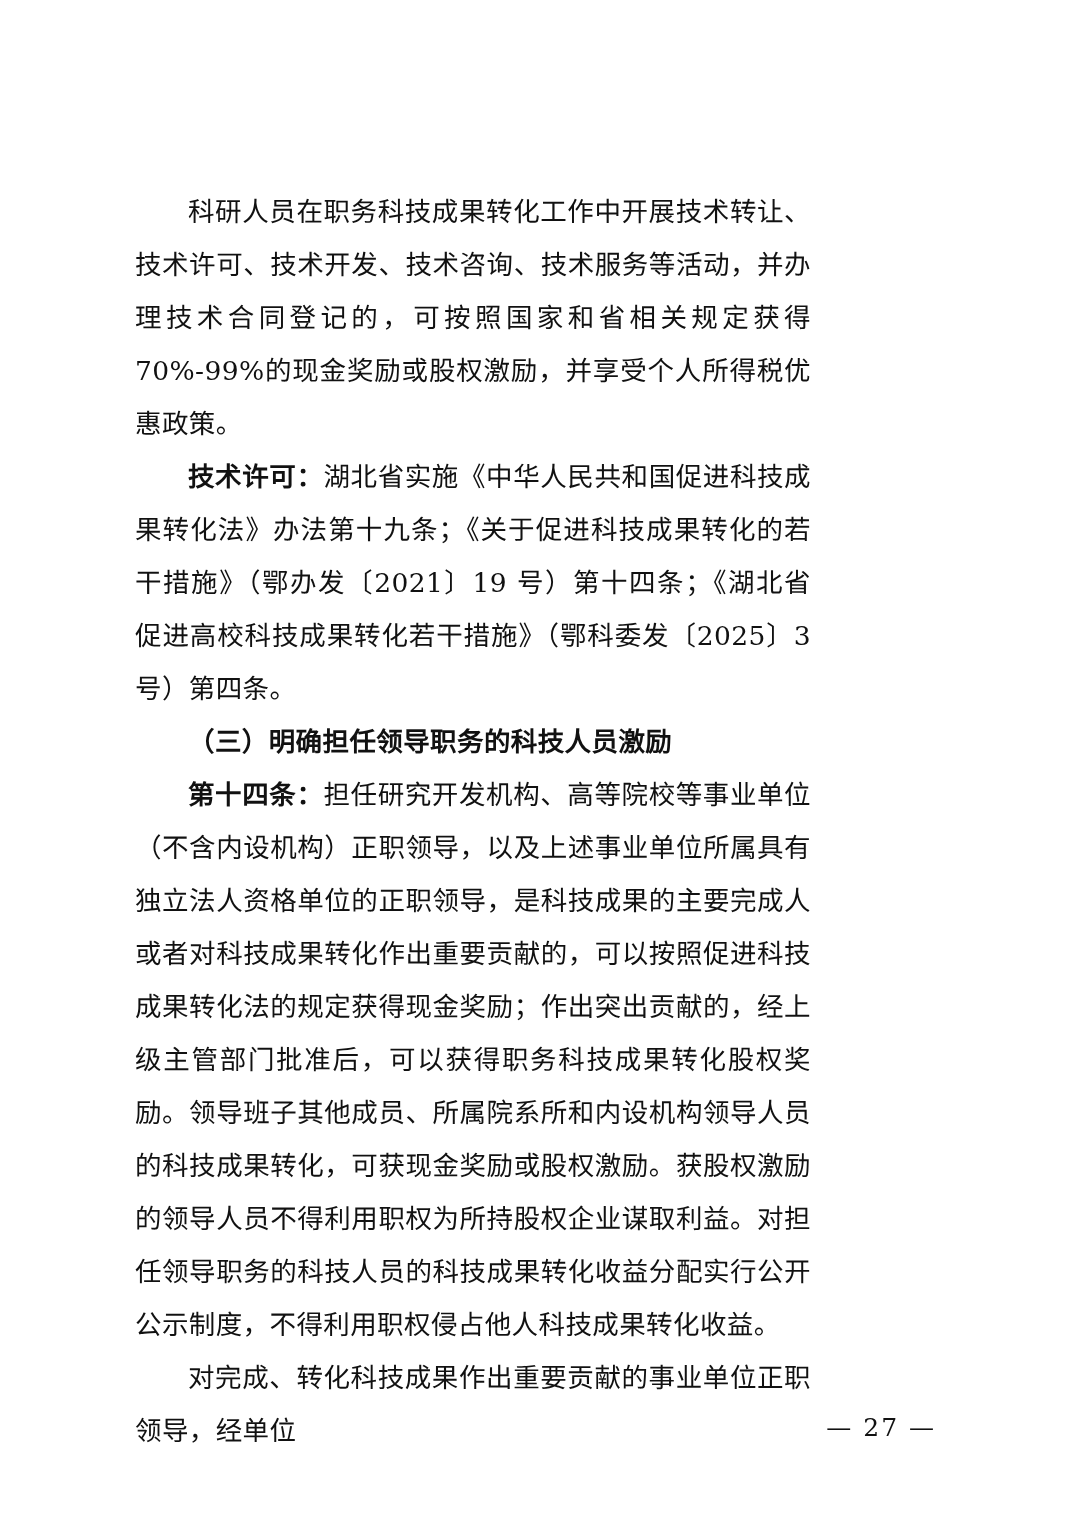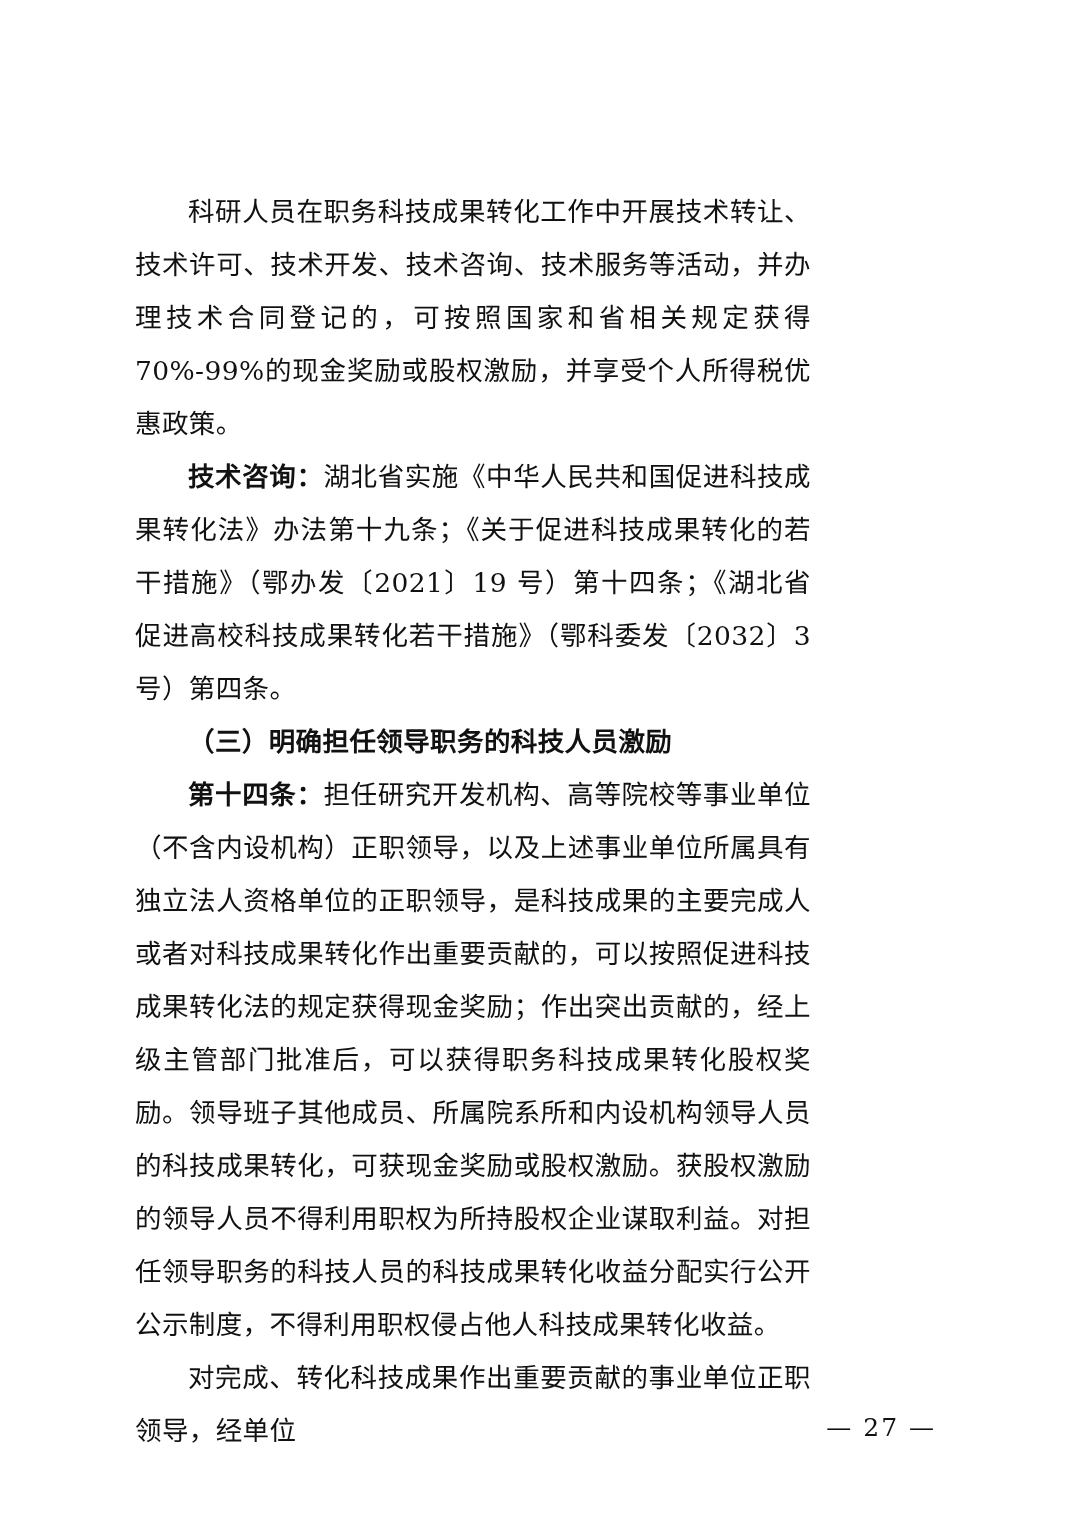--- a/index.html
+++ b/index.html
@@ -63,21 +63,21 @@
 </head>
 <body>
 
 <div class="page">
   <div class="body-text">
 
     <p>科研人员在职务科技成果转化工作中开展技术转让、技术许可、技术开发、技术咨询、技术服务等活动，并办理技术合同登记的，可按照国家和省相关规定获得 70%-99%的现金奖励或股权激励，并享受个人所得税优惠政策。</p>
 
 
 
-    <p class="lead-in"><span class="label">技术咨询：</span><span>湖北省实施《中华人民共和国促进科技成果转化法》办法第十九条；《关于促进科技成果转化的若干措施》（鄂办发〔2021〕19 号）第十四条；《湖北省促进高校科技成果转化若干措施》（鄂科委发〔2032〕3 号）第四条。</span></p>
+    <p class="lead-in"><span class="label">技术许可：</span><span>湖北省实施《中华人民共和国促进科技成果转化法》办法第十九条；《关于促进科技成果转化的若干措施》（鄂办发〔2021〕19 号）第十四条；《湖北省促进高校科技成果转化若干措施》（鄂科委发〔2025〕3 号）第四条。</span></p>
 
     <p class="heading-para">（三）明确担任领导职务的科技人员激励</p>
 
     <p class="lead-in"><span class="label">第十四条：</span><span>担任研究开发机构、高等院校等事业单位（不含内设机构）正职领导，以及上述事业单位所属具有独立法人资格单位的正职领导，是科技成果的主要完成人或者对科技成果转化作出重要贡献的，可以按照促进科技成果转化法的规定获得现金奖励；作出突出贡献的，经上级主管部门批准后，可以获得职务科技成果转化股权奖励。领导班子其他成员、所属院系所和内设机构领导人员的科技成果转化，可获现金奖励或股权激励。获股权激励的领导人员不得利用职权为所持股权企业谋取利益。对担任领导职务的科技人员的科技成果转化收益分配实行公开公示制度，不得利用职权侵占他人科技成果转化收益。</span></p>
 
     <p>对完成、转化科技成果作出重要贡献的事业单位正职领导，经单位</p>
 
   </div>
 </div>
 

